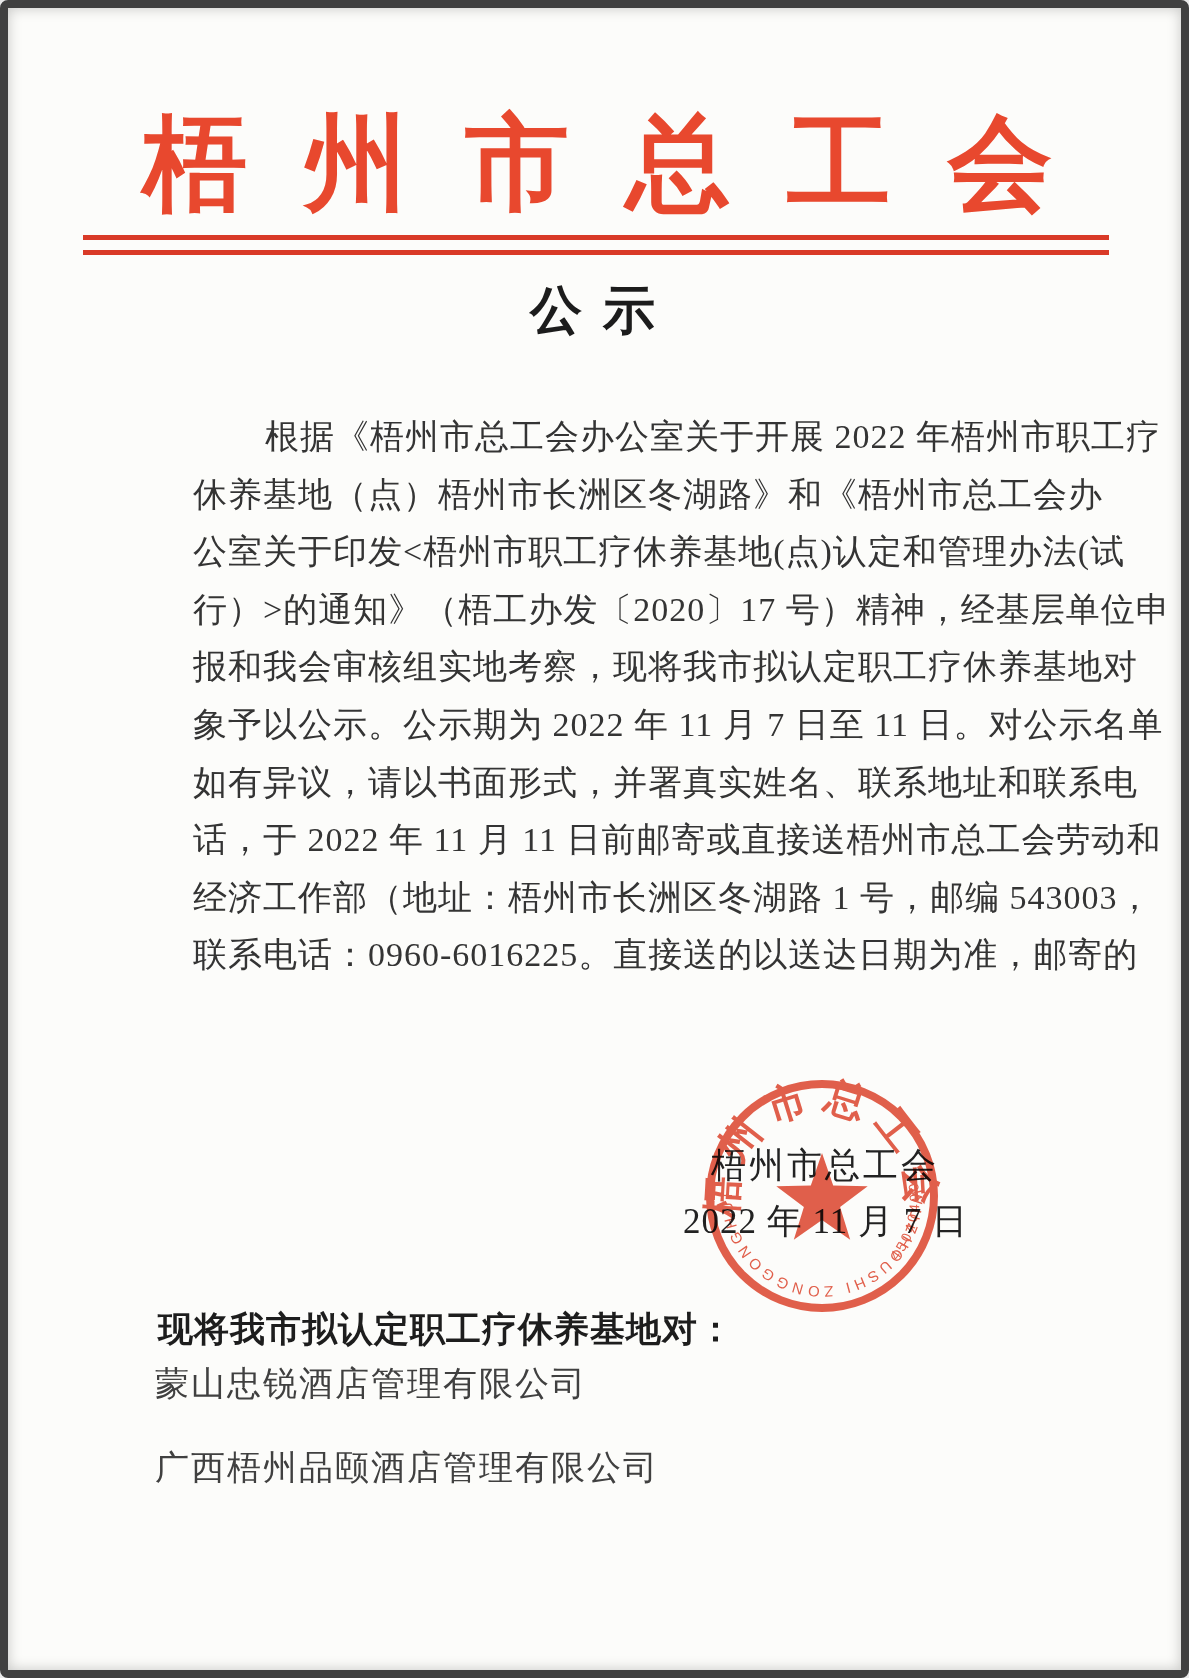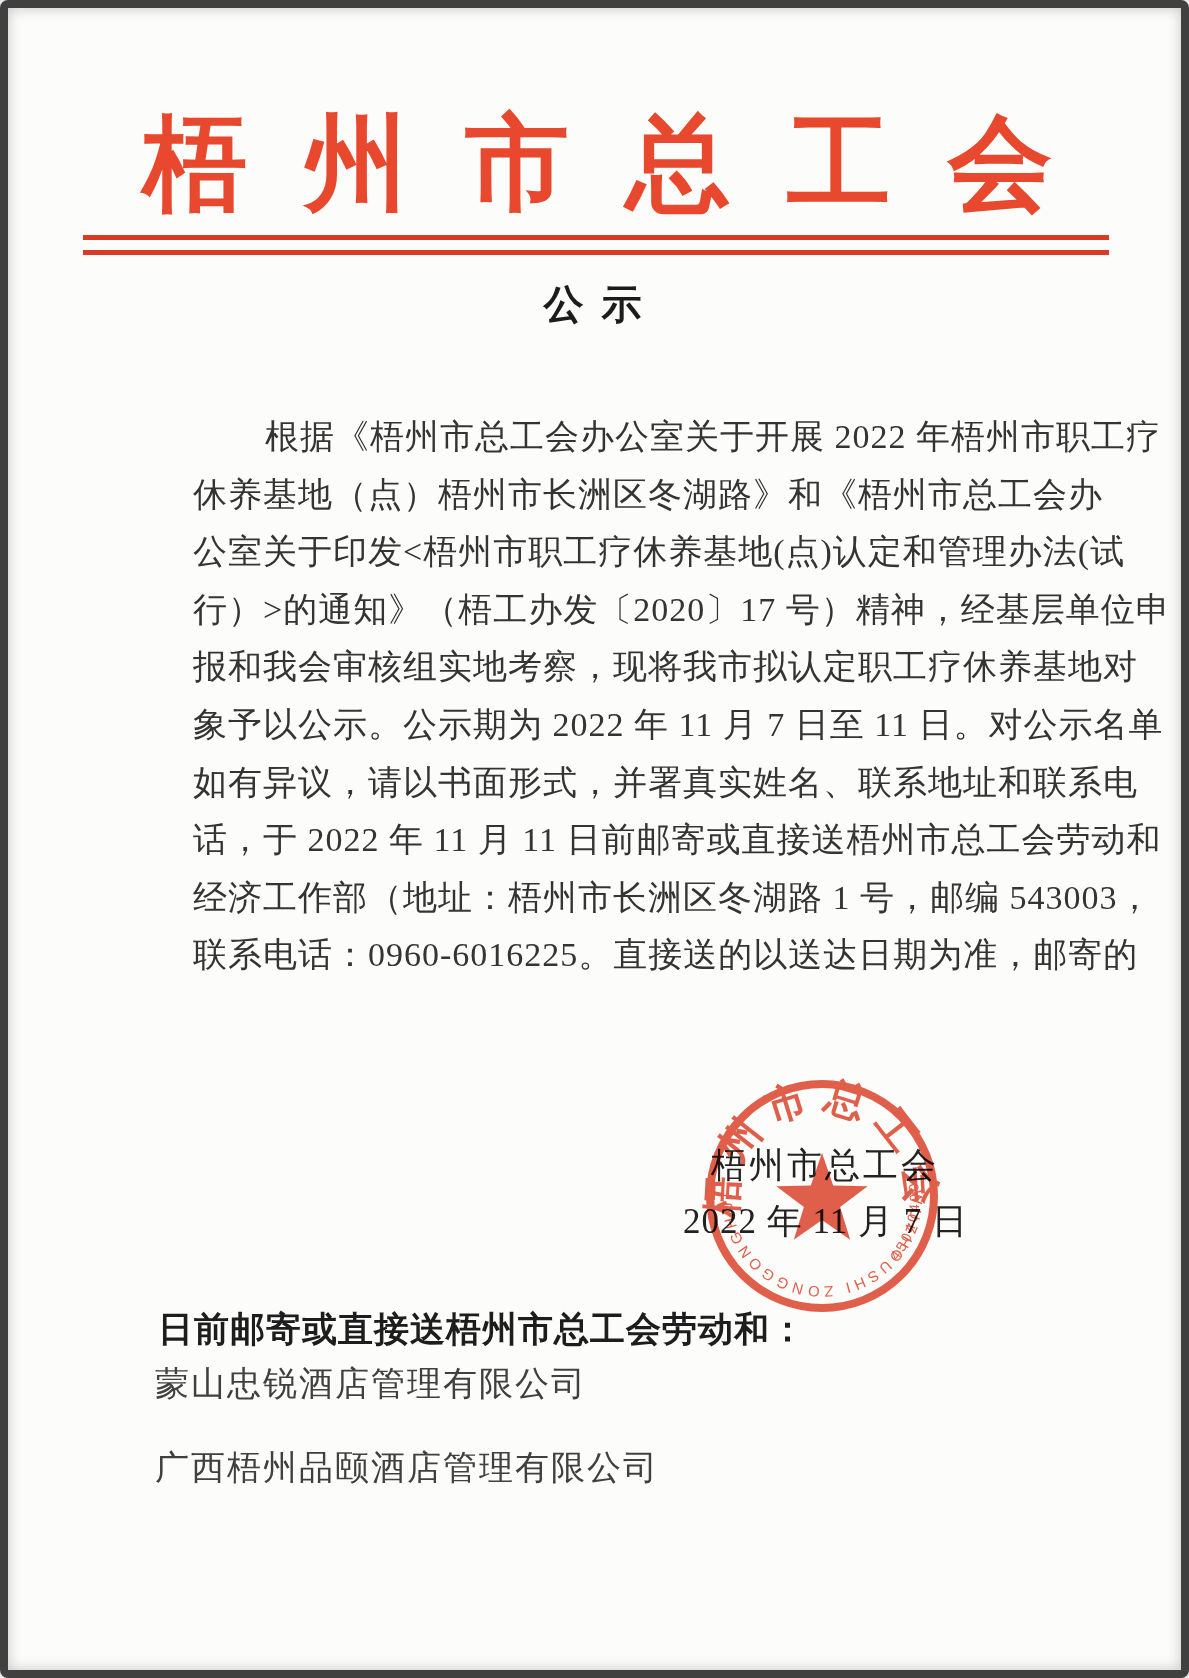--- a/index.html
+++ b/index.html
@@ -17,21 +17,21 @@
   .letterhead{
     position:absolute;left:135px;top:104px;
     font-size:104px;line-height:1;font-weight:bold;
     color:#e8482e;letter-spacing:57px;white-space:nowrap;
   }
   .rule{position:absolute;left:75px;width:1026px;height:5px;background:#d93a27;}
   .rule-top{top:227px;}
   .rule-bottom{top:242px;}
   .notice-title{
     position:absolute;left:0;top:276px;width:100%;
-    text-align:center;font-size:40px;line-height:1.05;
+    text-align:center;font-size:52px;line-height:1.05;
     color:#1c1c1c;font-weight:600;letter-spacing:4px;
   }
   .body-text{
     position:absolute;left:145px;top:400px;width:915px;
     font-size:34px;color:#343434;
   }
   .body-line{
     height:57.6px;line-height:57.6px;white-space:nowrap;letter-spacing:1px;margin-left:40px;
   }
   .body-line.indent{padding-left:72px;}
@@ -109,17 +109,17 @@
       <textPath href="#arcTop" startOffset="50%">梧州市总工会</textPath>
     </text>
     <text class="arc-en" text-anchor="middle">
       <textPath href="#arcBottom" startOffset="50%">WUZHOUSHI ZONGGONGHUI</textPath>
     </text>
     <text class="arc-num">
       <textPath href="#arcSerial" startOffset="0%">4504040018986</textPath>
     </text>
   </svg>
 
-  <div class="list-heading">日前邮寄或直接送梧州市总工会劳动和：</div>
+  <div class="list-heading">现将我市拟认定职工疗休养基地对：</div>
   <div class="list-item list-item-1">蒙山忠锐酒店管理有限公司</div>
   <div class="list-item list-item-2">广西梧州品颐酒店管理有限公司</div>
 
 </div>
 
 </body></html>

